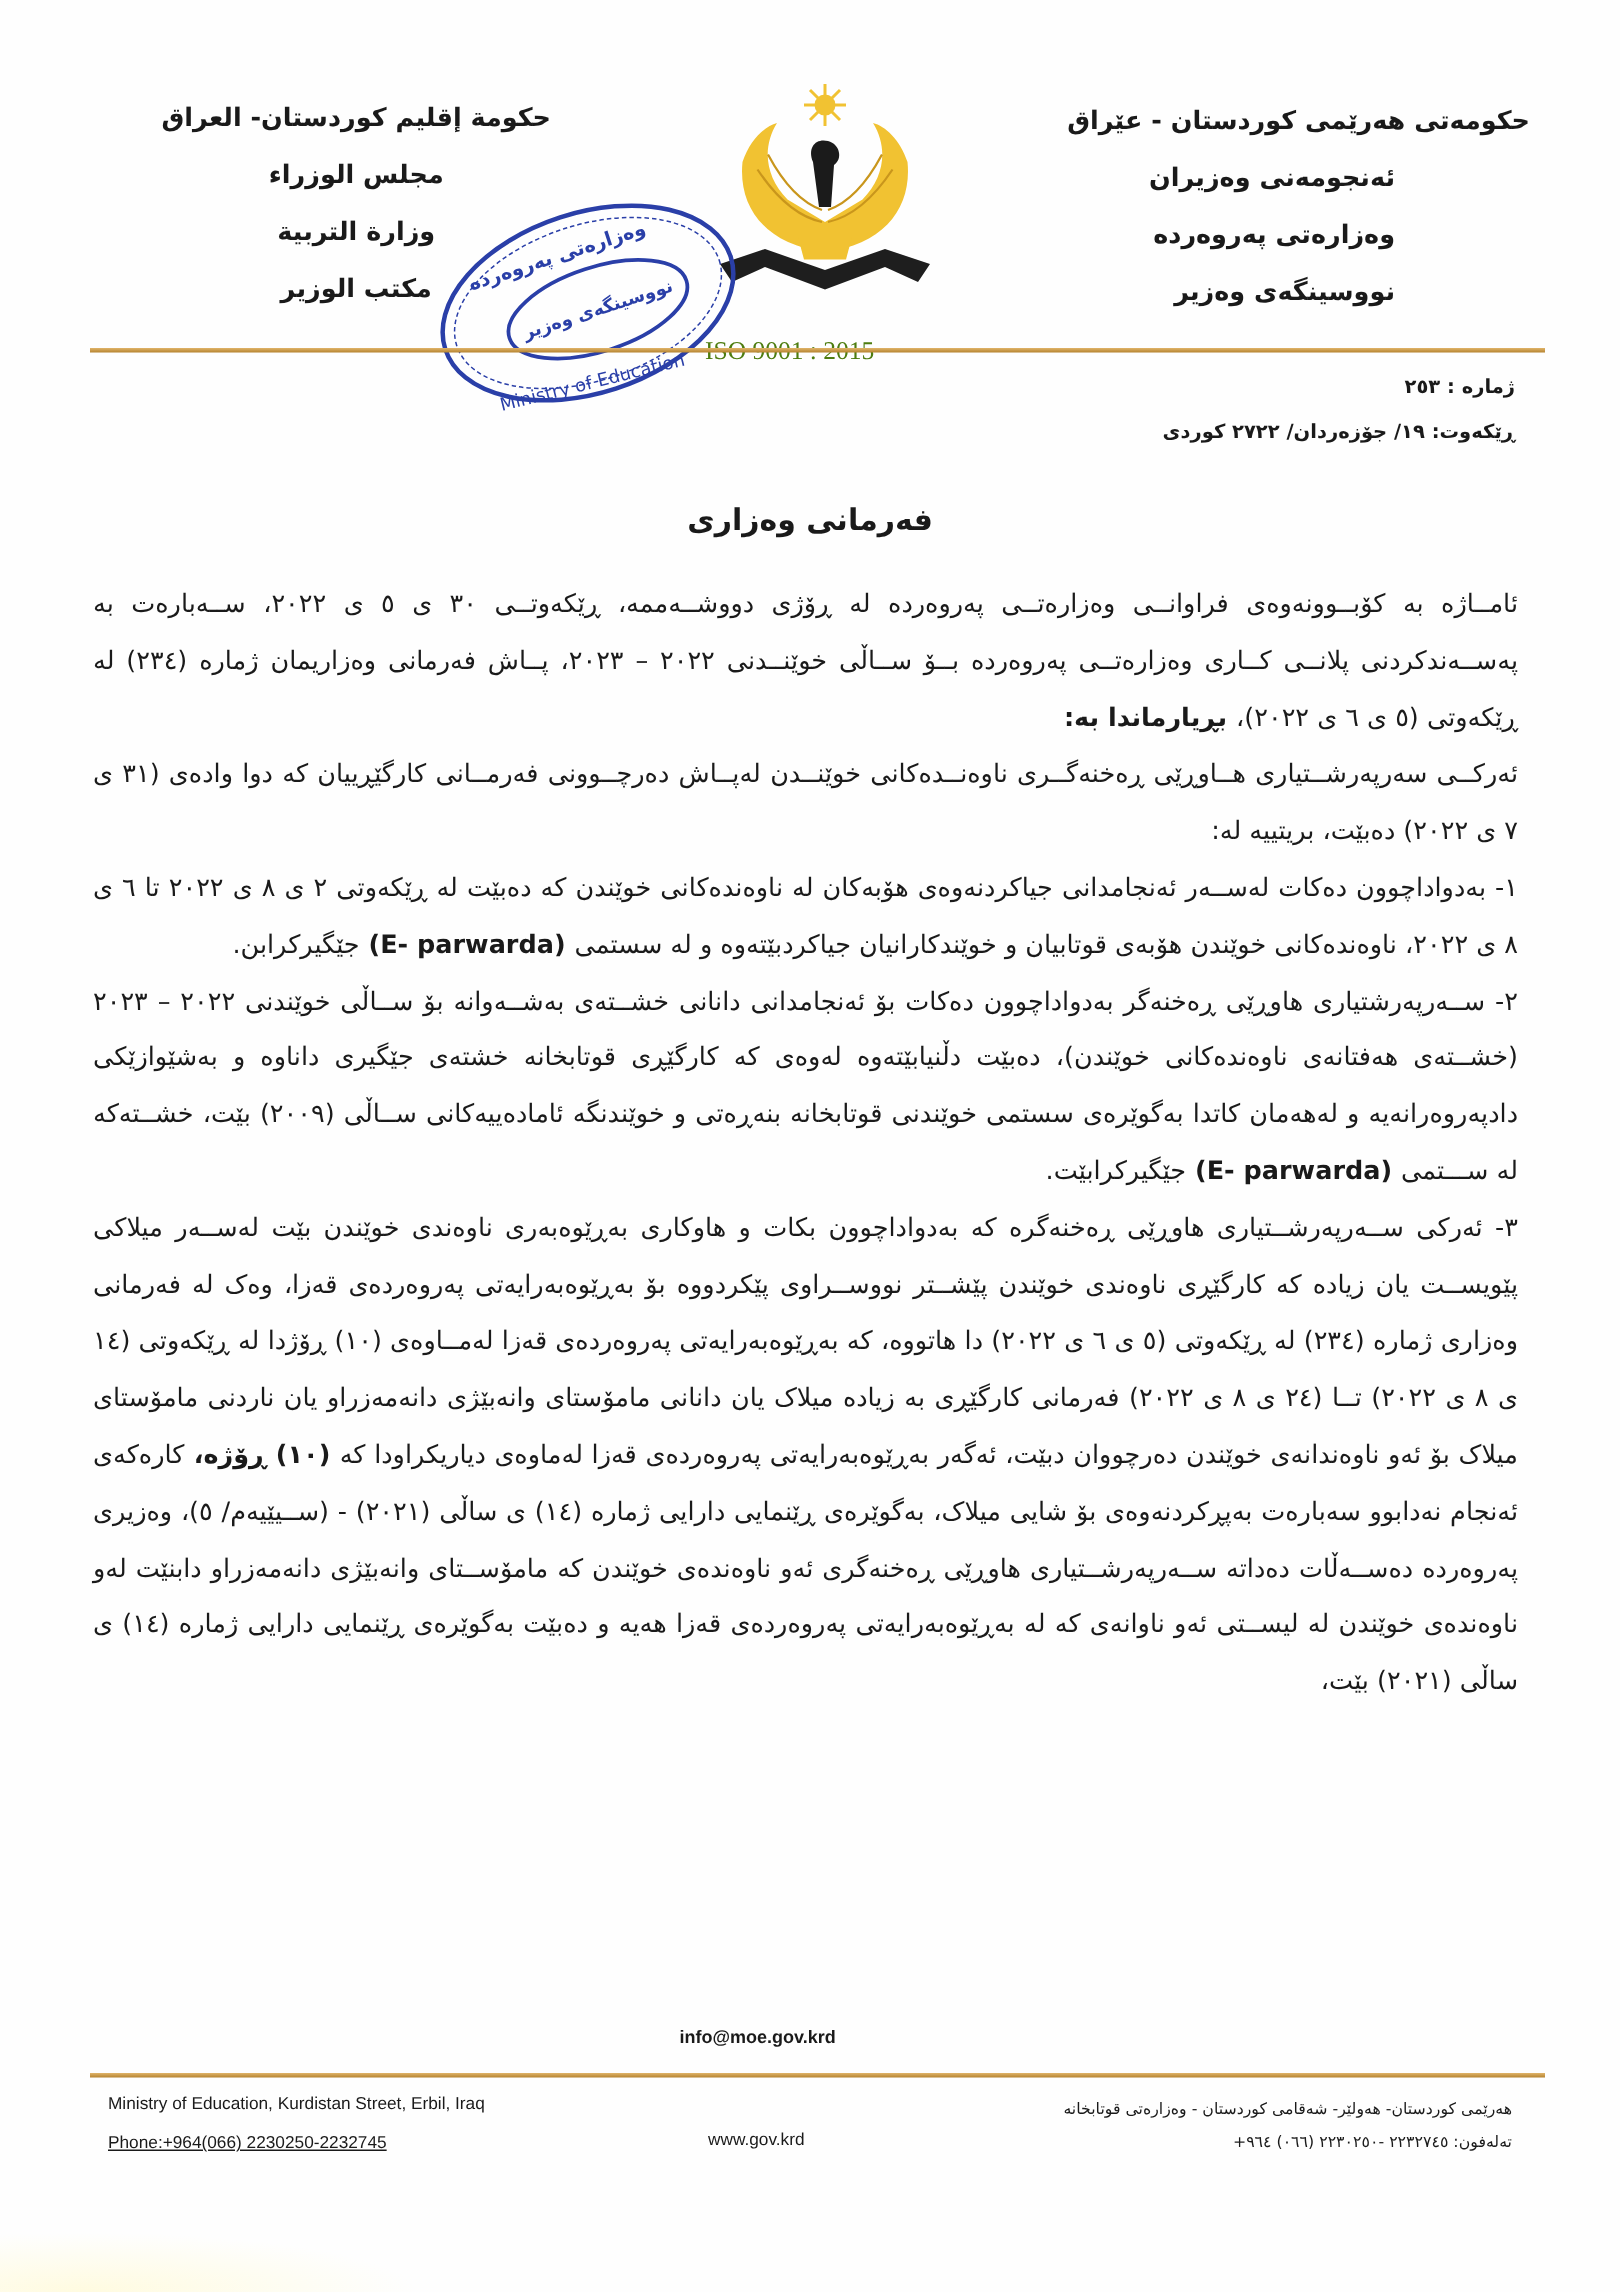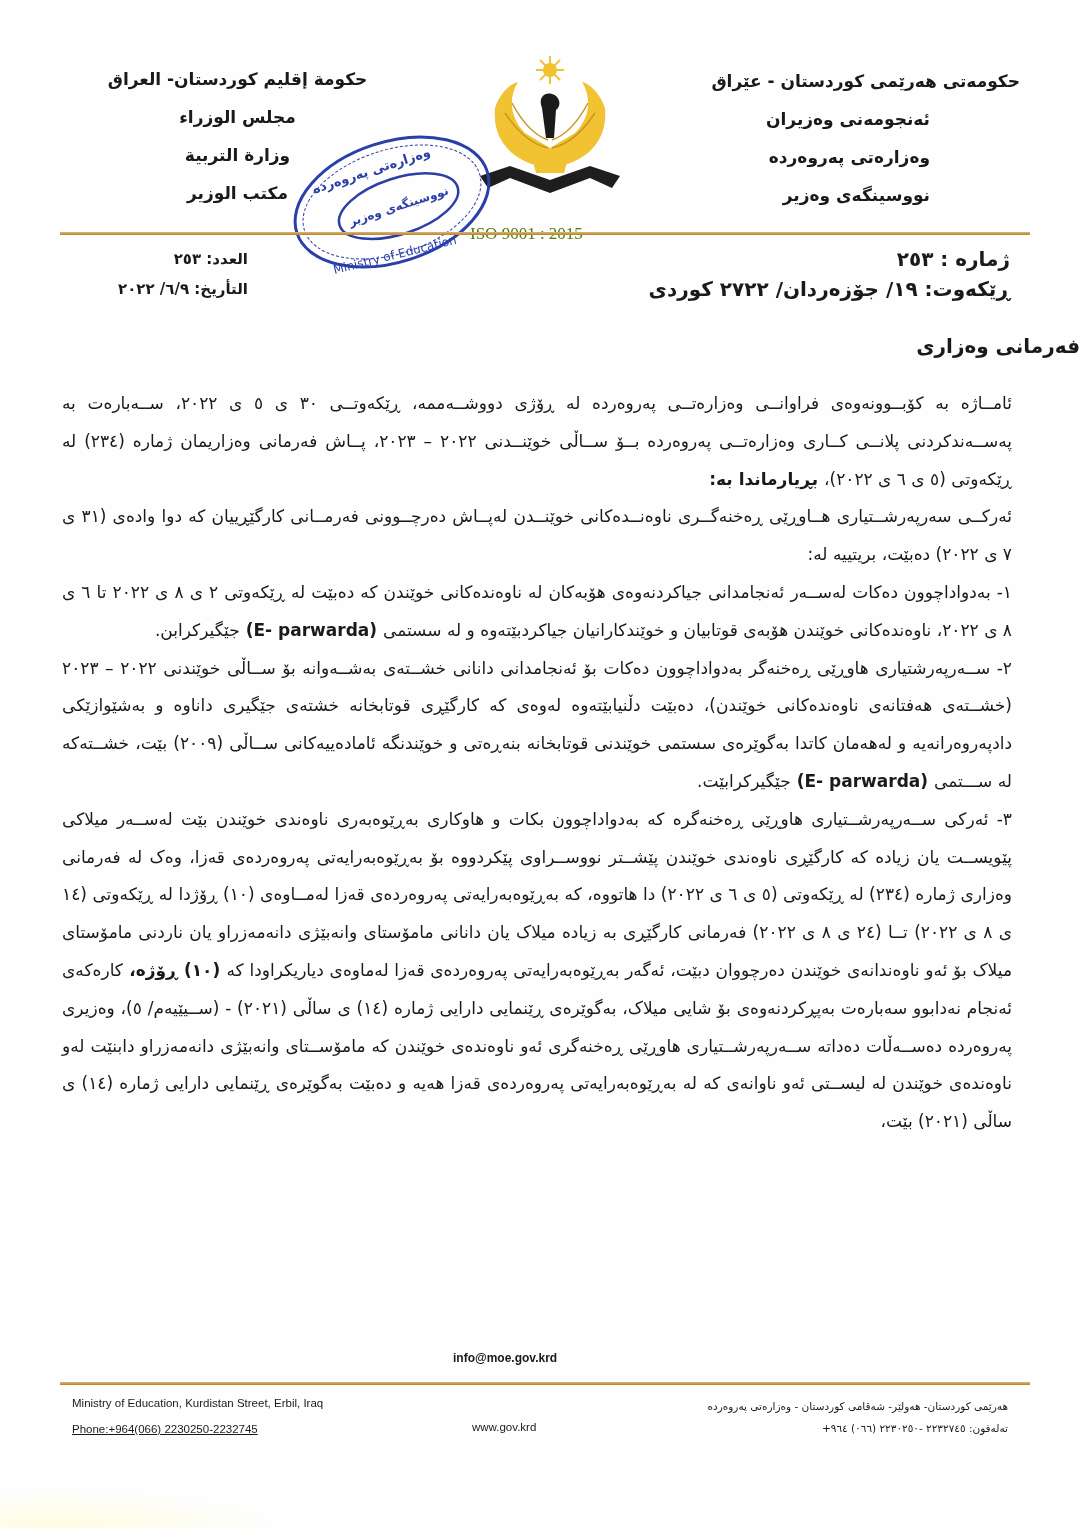--- a/index.html
+++ b/index.html
@@ -25,27 +25,27 @@
   .emblem { position: absolute; left: 470px; top: 48px; width: 160px; height: 150px; }
   .iso { position: absolute; left: 470px; top: 212px; font-family: "Liberation Serif", serif; font-size: 17px; color: #4d7c0f; margin-top: 12px; }
   .stamp { position: absolute; left: 287px; top: 130px; width: 210px; height: 145px; }
   .hrule {
     position: absolute; left: 60px; right: 50px; height: 3px;
     background: linear-gradient(to bottom, #e0b46a, #b5832f);
   }
   .hrule.top { top: 232px; }
   .hrule.bottom { top: 1382px; }
   .ref-right {
-    position: absolute; right: 70px; top: 244px; direction: rtl; font-size: 20px; font-weight: bold; line-height: 30px;
+    position: absolute; right: 70px; top: 244px; direction: rtl; font-size: 13px; font-weight: bold; line-height: 30px;
   }
   .ref-left {
     position: absolute; left: 118px; top: 244px; direction: rtl; font-size: 15px; font-weight: bold; line-height: 30px; text-align: right;
   }
   .title {
-    position: absolute; left: 0; right: 0; top: 334px; text-align: right; direction: rtl;
+    position: absolute; left: 0; right: 0; top: 334px; text-align: center; direction: rtl;
     font-weight: bold; font-size: 20px;
   }
   .body {
     position: absolute; left: 62px; right: 68px; top: 385px; direction: rtl; text-align: justify;
     font-size: 17px; line-height: 37.8px;
   }
   .body p { margin: 0; text-align-last: right; }
   .body b { font-weight: bold; }
   .foot-en1 { position: absolute; left: 72px; top: 1397px; font-family: "Liberation Sans", sans-serif; font-size: 11.5px; }
   .foot-en2 { position: absolute; left: 72px; top: 1423px; font-family: "Liberation Sans", sans-serif; font-size: 11.5px; text-decoration: underline; }
@@ -109,40 +109,36 @@
 
   <div class="iso">ISO 9001 : 2015</div>
 
   <div class="hrule top"></div>
 
   <div class="ref-right">
     <div><span>ژمارە :</span> <span>٢٥٣</span></div>
     <div><span>ڕێکەوت:</span> <span>١٩/ جۆزەردان/ ٢٧٢٢ کوردی</span></div>
   </div>
 
-  <div class="ref-left">
-    <div><span>العدد:</span> <span>٢٥٣</span></div>
-    <div><span>التأريخ:</span> <span>٦/٩/ ٢٠٢٢</span></div>
-  </div>
 
   <div class="title">فەرمانی وەزاری</div>
 
   <div class="body">
     <p><span>ئامــاژە بە کۆبــوونەوەی فراوانــی وەزارەتــی پەروەردە لە ڕۆژی دووشــەممە، ڕێکەوتــی ٣٠ ی ٥ ی ٢٠٢٢، ســەبارەت بە پەســەندکردنی پلانــی کــاری وەزارەتــی پەروەردە بــۆ ســاڵی خوێنــدنی ٢٠٢٢ – ٢٠٢٣، پــاش فەرمانی وەزاریمان ژمارە (٢٣٤) لە ڕێکەوتی (٥ ی ٦ ی ٢٠٢٢)،</span><b> بڕیارماندا بە:</b></p>
     <p>ئەرکــی سەرپەرشــتیاری هــاوڕێی ڕەخنەگــری ناوەنــدەکانی خوێنــدن لەپــاش دەرچــوونی فەرمــانی کارگێڕییان کە دوا وادەی (٣١ ی ٧ ی ٢٠٢٢) دەبێت، بریتییە لە:</p>
     <p><span>١- بەدواداچوون دەکات لەســەر ئەنجامدانی جیاکردنەوەی هۆبەکان لە ناوەندەکانی خوێندن کە دەبێت لە ڕێکەوتی ٢ ی ٨ ی ٢٠٢٢ تا ٦ ی ٨ ی ٢٠٢٢، ناوەندەکانی خوێندن هۆبەی قوتابیان و خوێندکارانیان جیاکردبێتەوە و لە سستمی</span><b> (E- parwarda) </b><span>جێگیرکرابن.</span></p>
     <p><span>٢- ســەرپەرشتیاری هاوڕێی ڕەخنەگر بەدواداچوون دەکات بۆ ئەنجامدانی دانانی خشــتەی بەشــەوانە بۆ ســاڵی خوێندنی ٢٠٢٢ – ٢٠٢٣ (خشــتەی هەفتانەی ناوەندەکانی خوێندن)، دەبێت دڵنیابێتەوە لەوەی کە کارگێڕی قوتابخانە خشتەی جێگیری داناوە و بەشێوازێکی دادپەروەرانەیە و لەهەمان کاتدا بەگوێرەی سستمی خوێندنی قوتابخانە بنەڕەتی و خوێندنگە ئامادەییەکانی ســاڵی (٢٠٠٩) بێت، خشــتەکە لە ســـتمی</span><b> (E- parwarda) </b><span>جێگیرکرابێت.</span></p>
     <p><span>٣- ئەرکی ســەرپەرشــتیاری هاوڕێی ڕەخنەگرە کە بەدواداچوون بکات و هاوکاری بەڕێوەبەری ناوەندی خوێندن بێت لەســەر میلاکی پێویســت یان زیادە کە کارگێڕی ناوەندی خوێندن پێشــتر نووســراوی پێکردووە بۆ بەڕێوەبەرایەتی پەروەردەی قەزا، وەک لە فەرمانی وەزاری ژمارە (٢٣٤) لە ڕێکەوتی (٥ ی ٦ ی ٢٠٢٢) دا هاتووە، کە بەڕێوەبەرایەتی پەروەردەی قەزا لەمــاوەی (١٠) ڕۆژدا لە ڕێکەوتی (١٤ ی ٨ ی ٢٠٢٢) تــا (٢٤ ی ٨ ی ٢٠٢٢) فەرمانی کارگێڕی بە زیادە میلاک یان دانانی مامۆستای وانەبێژی دانەمەزراو یان ناردنی مامۆستای میلاک بۆ ئەو ناوەندانەی خوێندن دەرچووان دبێت، ئەگەر بەڕێوەبەرایەتی پەروەردەی قەزا لەماوەی دیاریکراودا کە</span><b> (١٠) ڕۆژە، </b><span>کارەکەی ئەنجام نەدابوو سەبارەت بەپڕکردنەوەی بۆ شایی میلاک، بەگوێرەی ڕێنمایی دارایی ژمارە (١٤) ی ساڵی (٢٠٢١) - (ســیێیەم/ ٥)، وەزیری پەروەردە دەســەڵات دەداتە ســەرپەرشــتیاری هاوڕێی ڕەخنەگری ئەو ناوەندەی خوێندن کە مامۆســتای وانەبێژی دانەمەزراو دابنێت لەو ناوەندەی خوێندن لە لیســتی ئەو ناوانەی کە لە بەڕێوەبەرایەتی پەروەردەی قەزا هەیە و دەبێت بەگوێرەی ڕێنمایی دارایی ژمارە (١٤) ی ساڵی (٢٠٢١) بێت،</span></p>
   </div>
 
   <div class="hrule bottom"></div>
 
   <div class="foot-en1">Ministry of Education, Kurdistan Street, Erbil, Iraq</div>
   <div class="foot-en2">Phone:+964(066) 2230250-2232745</div>
   <div class="foot-mid1">info@moe.gov.krd</div>
   <div class="foot-mid2">www.gov.krd</div>
   <div class="foot-ku">
-    <div>هەرێمی کوردستان- هەولێر- شەقامی کوردستان - وەزارەتی پەروەردە</div>
+    <div>هەرێمی کوردستان- هەولێر- شەقامی کوردستان - وەزارەتی قوتابخانە</div>
     <div>تەلەفون: ٢٢٣٢٧٤٥ -٢٢٣٠٢٥٠ (٠٦٦) ٩٦٤+</div>
   </div>
 
   <div class="bottom-glow"></div>
 </div>
 
 </body></html>

